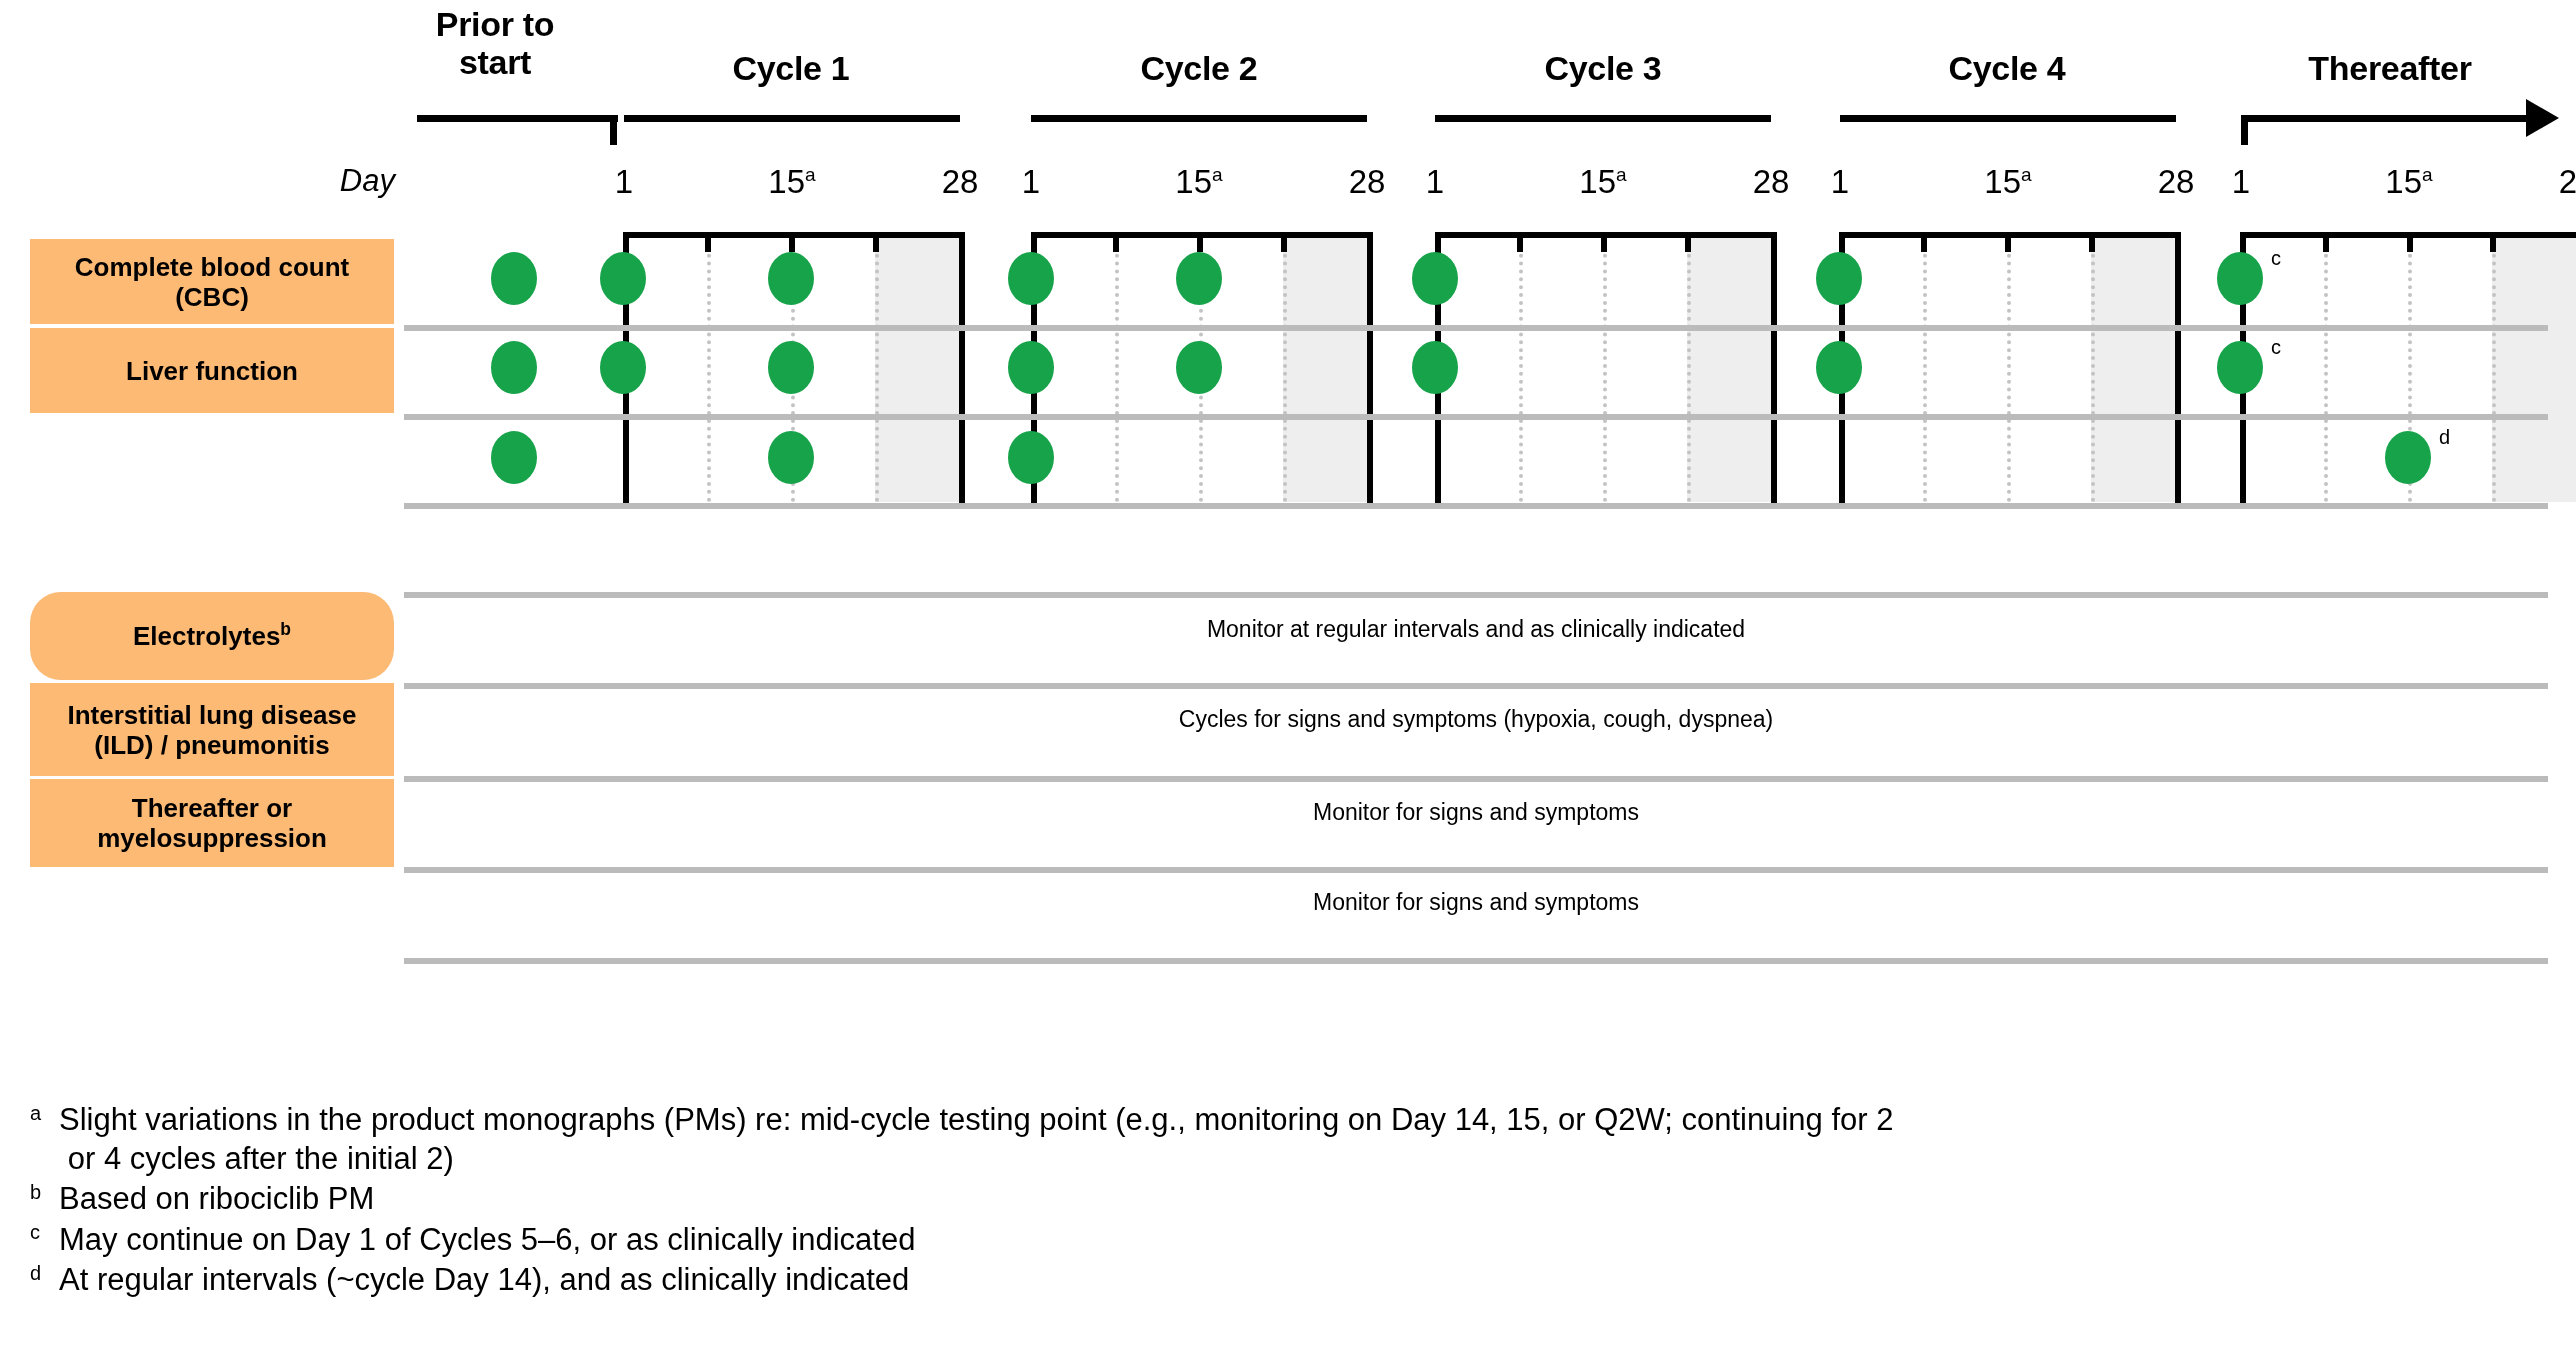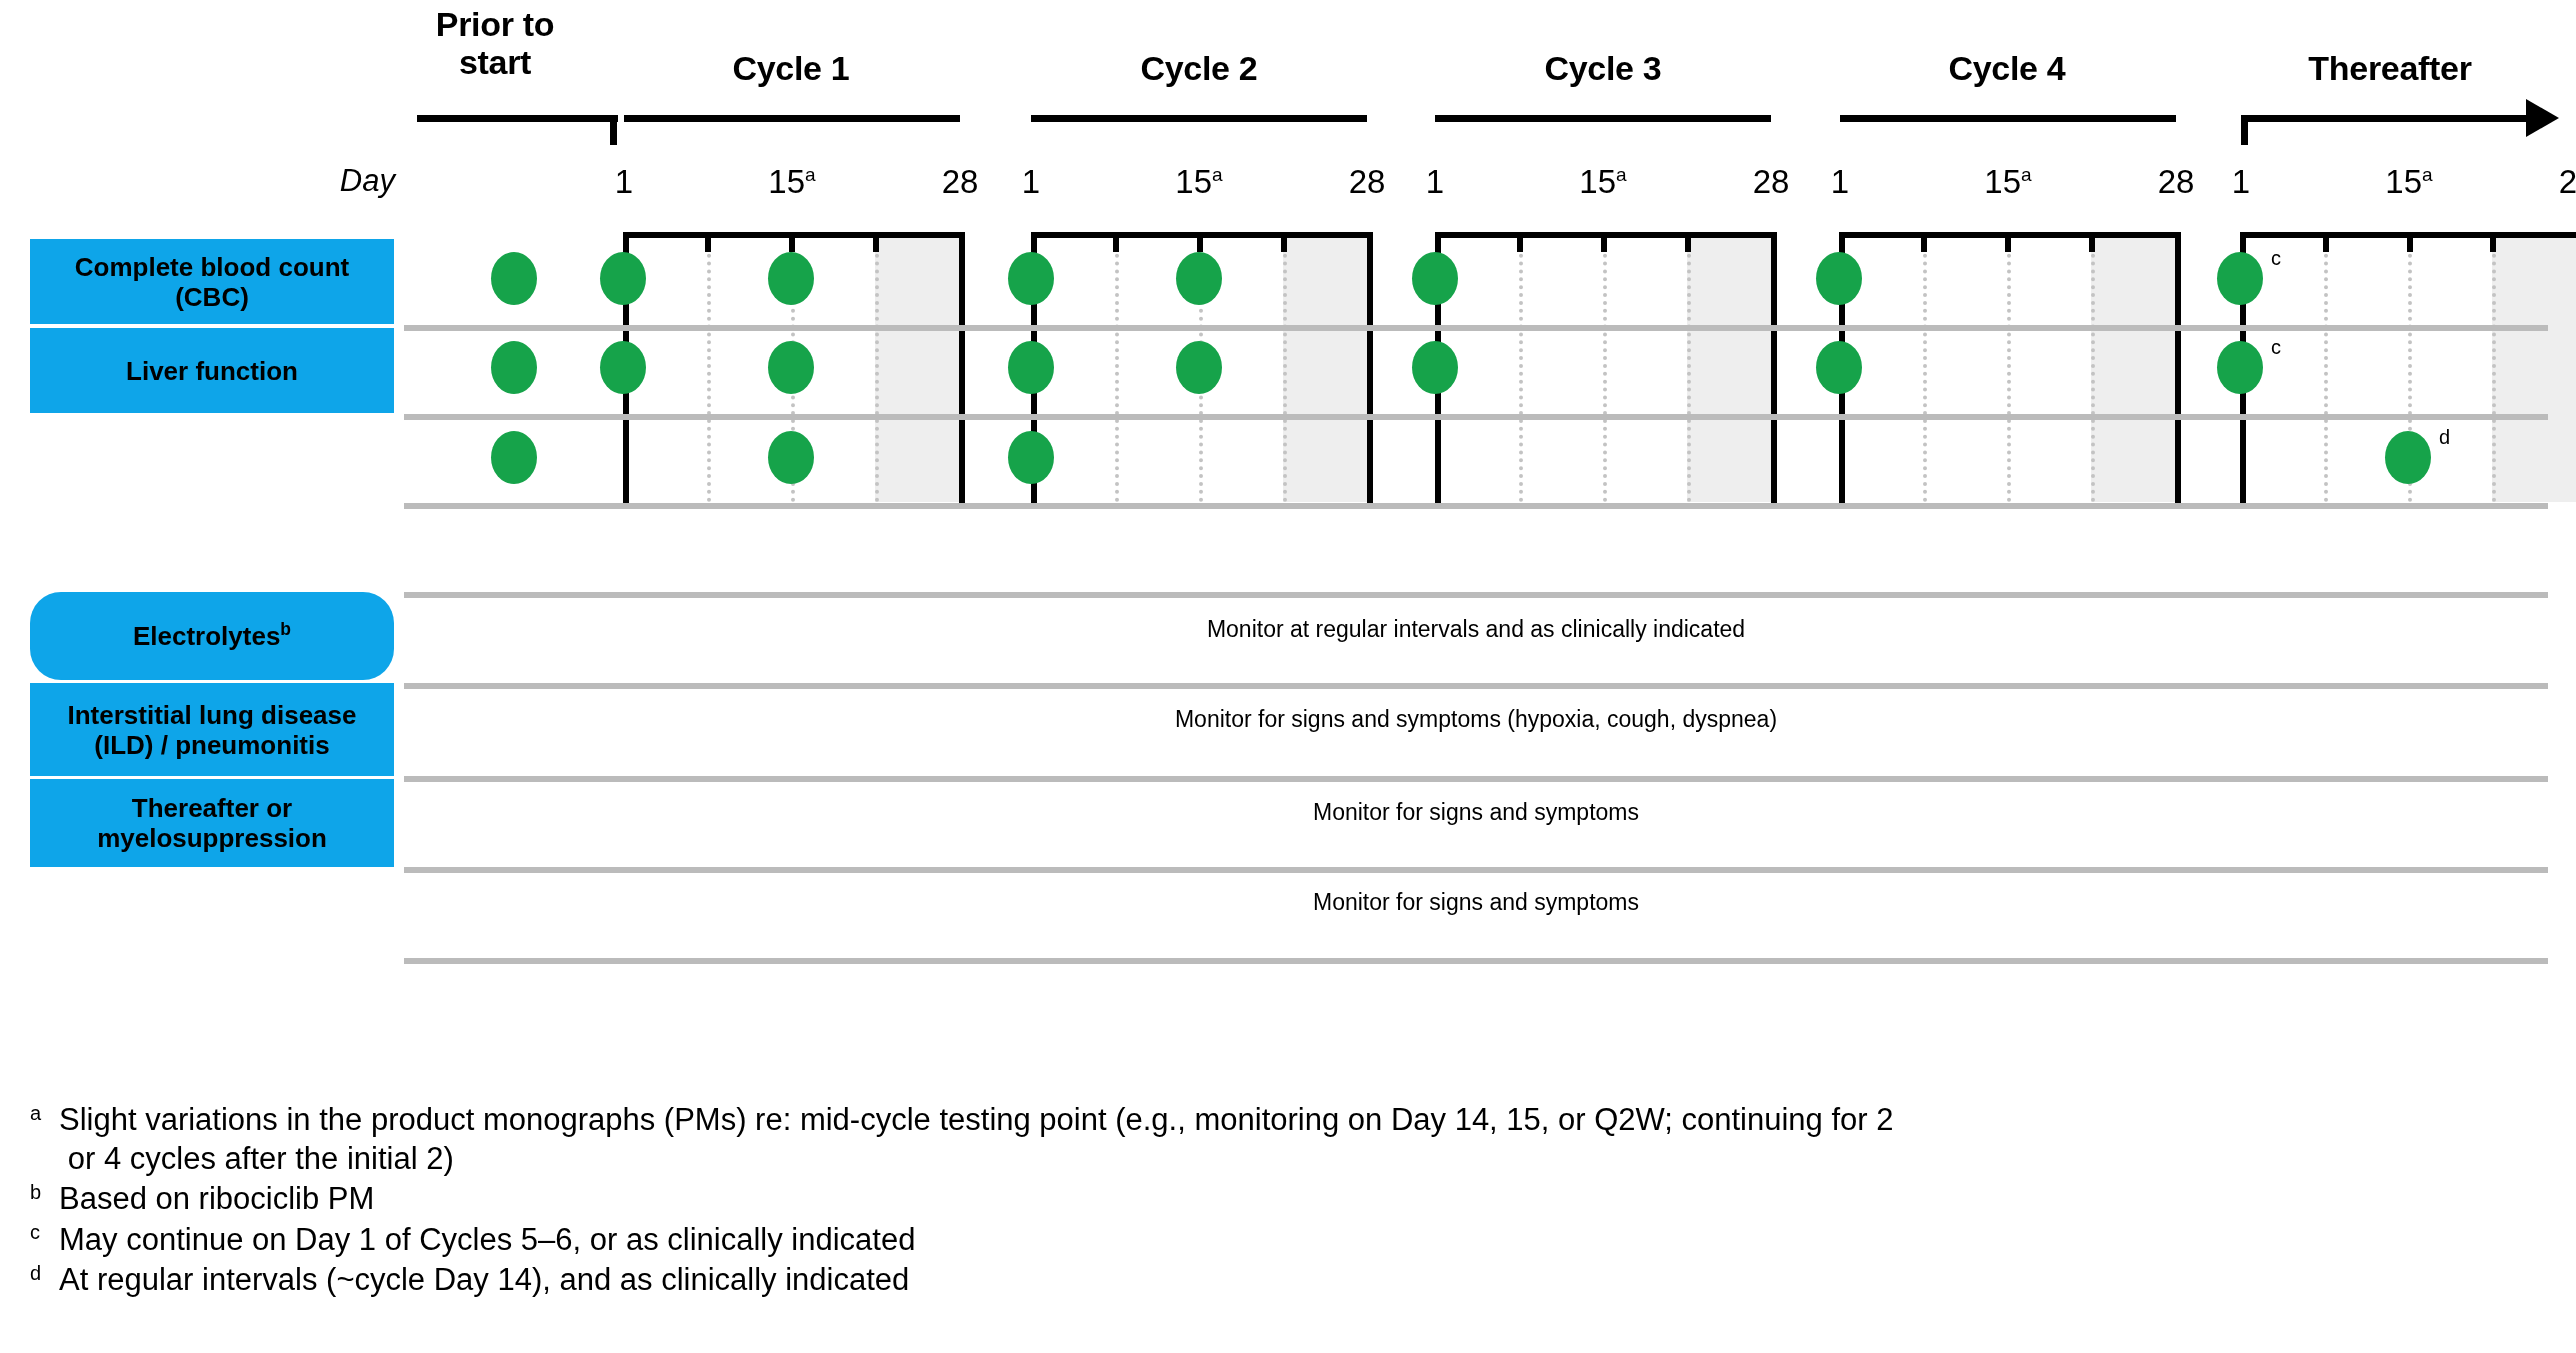--- a/index.html
+++ b/index.html
@@ -32,21 +32,21 @@
     text-align:right;
   }
   .day-num{
     position:absolute;font-size:33px;text-align:center;width:88px;
   }
   .day-num sup{font-size:19px;vertical-align:super;line-height:0;}
 
   
   .rowlabel{
     position:absolute;left:30px;width:364px;
-    background:#0ea5e9;
+    background:#fdba74;
     display:flex;align-items:center;justify-content:center;text-align:center;
     font-weight:bold;font-size:26px;line-height:30px;
     box-sizing:border-box;padding:0 8.8px;
   }
   .rowlabel sup{font-size:17.5px;vertical-align:super;line-height:0;}
 
   
   #plot{position:absolute;left:404px;top:232px;width:2144px;height:827px;}
   .cyc-top{position:absolute;height:6.3px;background:#000;}
   .cyc-left{position:absolute;width:6.3px;background:#000;}
@@ -224,21 +224,21 @@
         <div class="dot" style="left: 1412px; top: 109px;"></div>
         <div class="dot" style="left: 1813px; top: 109px;"></div>
         <div class="fnmark" style="left: 1867px; top: 104px;">c</div>
         <div class="dot" style="left: 364px; top: 199px;"></div>
         <div class="dot" style="left: 604px; top: 199px;"></div>
         <div class="dot" style="left: 1981px; top: 199px;"></div>
         <div class="fnmark" style="left: 2035px; top: 194px;">d</div>
       </div>
 
     <div class="montext" style="left:0;top:379px;width:2144px;">Monitor at regular intervals and as clinically indicated</div>
-    <div class="montext" style="left:0;top:469px;width:2144px;">Monitor for signs and symptoms (hypoxia, cough, dyspnea)</div>
+    <div class="montext" style="left:0;top:469px;width:2144px;">Cycles for signs and symptoms (hypoxia, cough, dyspnea)</div>
     <div class="montext" style="left:0;top:562px;width:2144px;">Monitor for signs and symptoms</div>
     <div class="montext" style="left:0;top:652px;width:2144px;">Monitor for signs and symptoms</div>
   </div>
 
   <div id="prior-dots">
       <div class="dot" style="left: 491px; top: 252px;"></div>
       <div class="dot" style="left: 491px; top: 341px;"></div>
       <div class="dot" style="left: 491px; top: 431px;"></div>
     </div>
 

